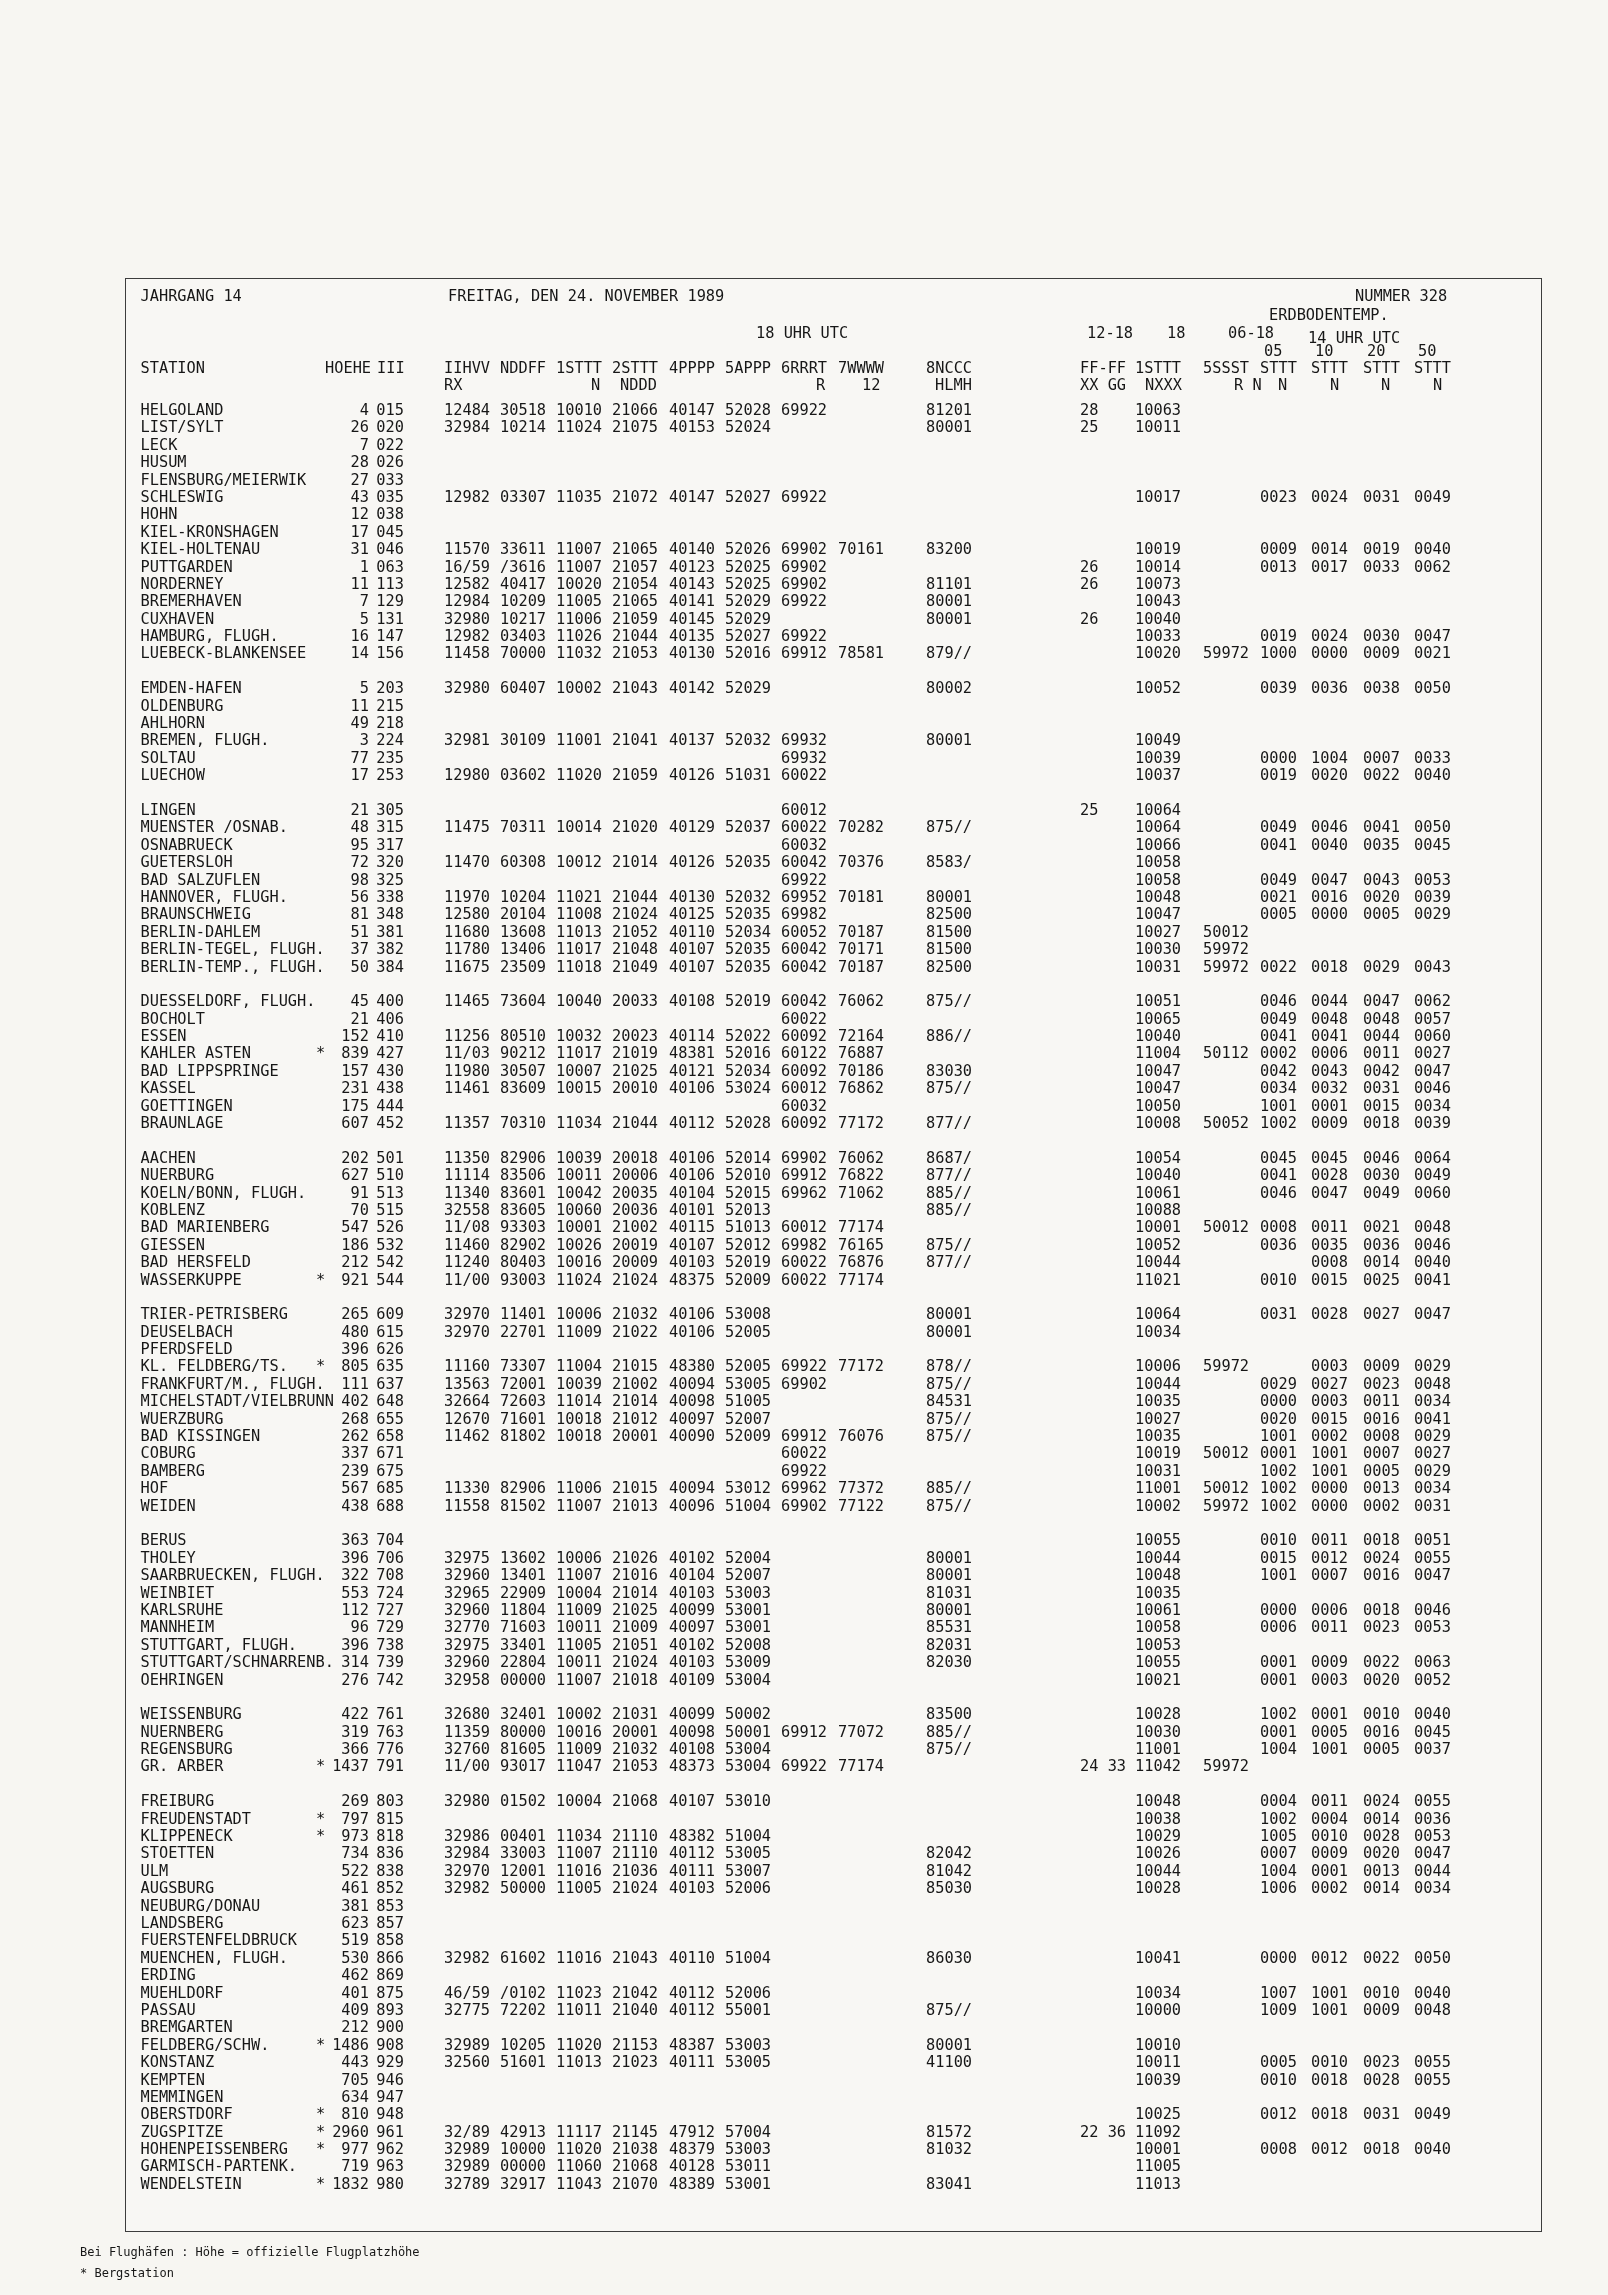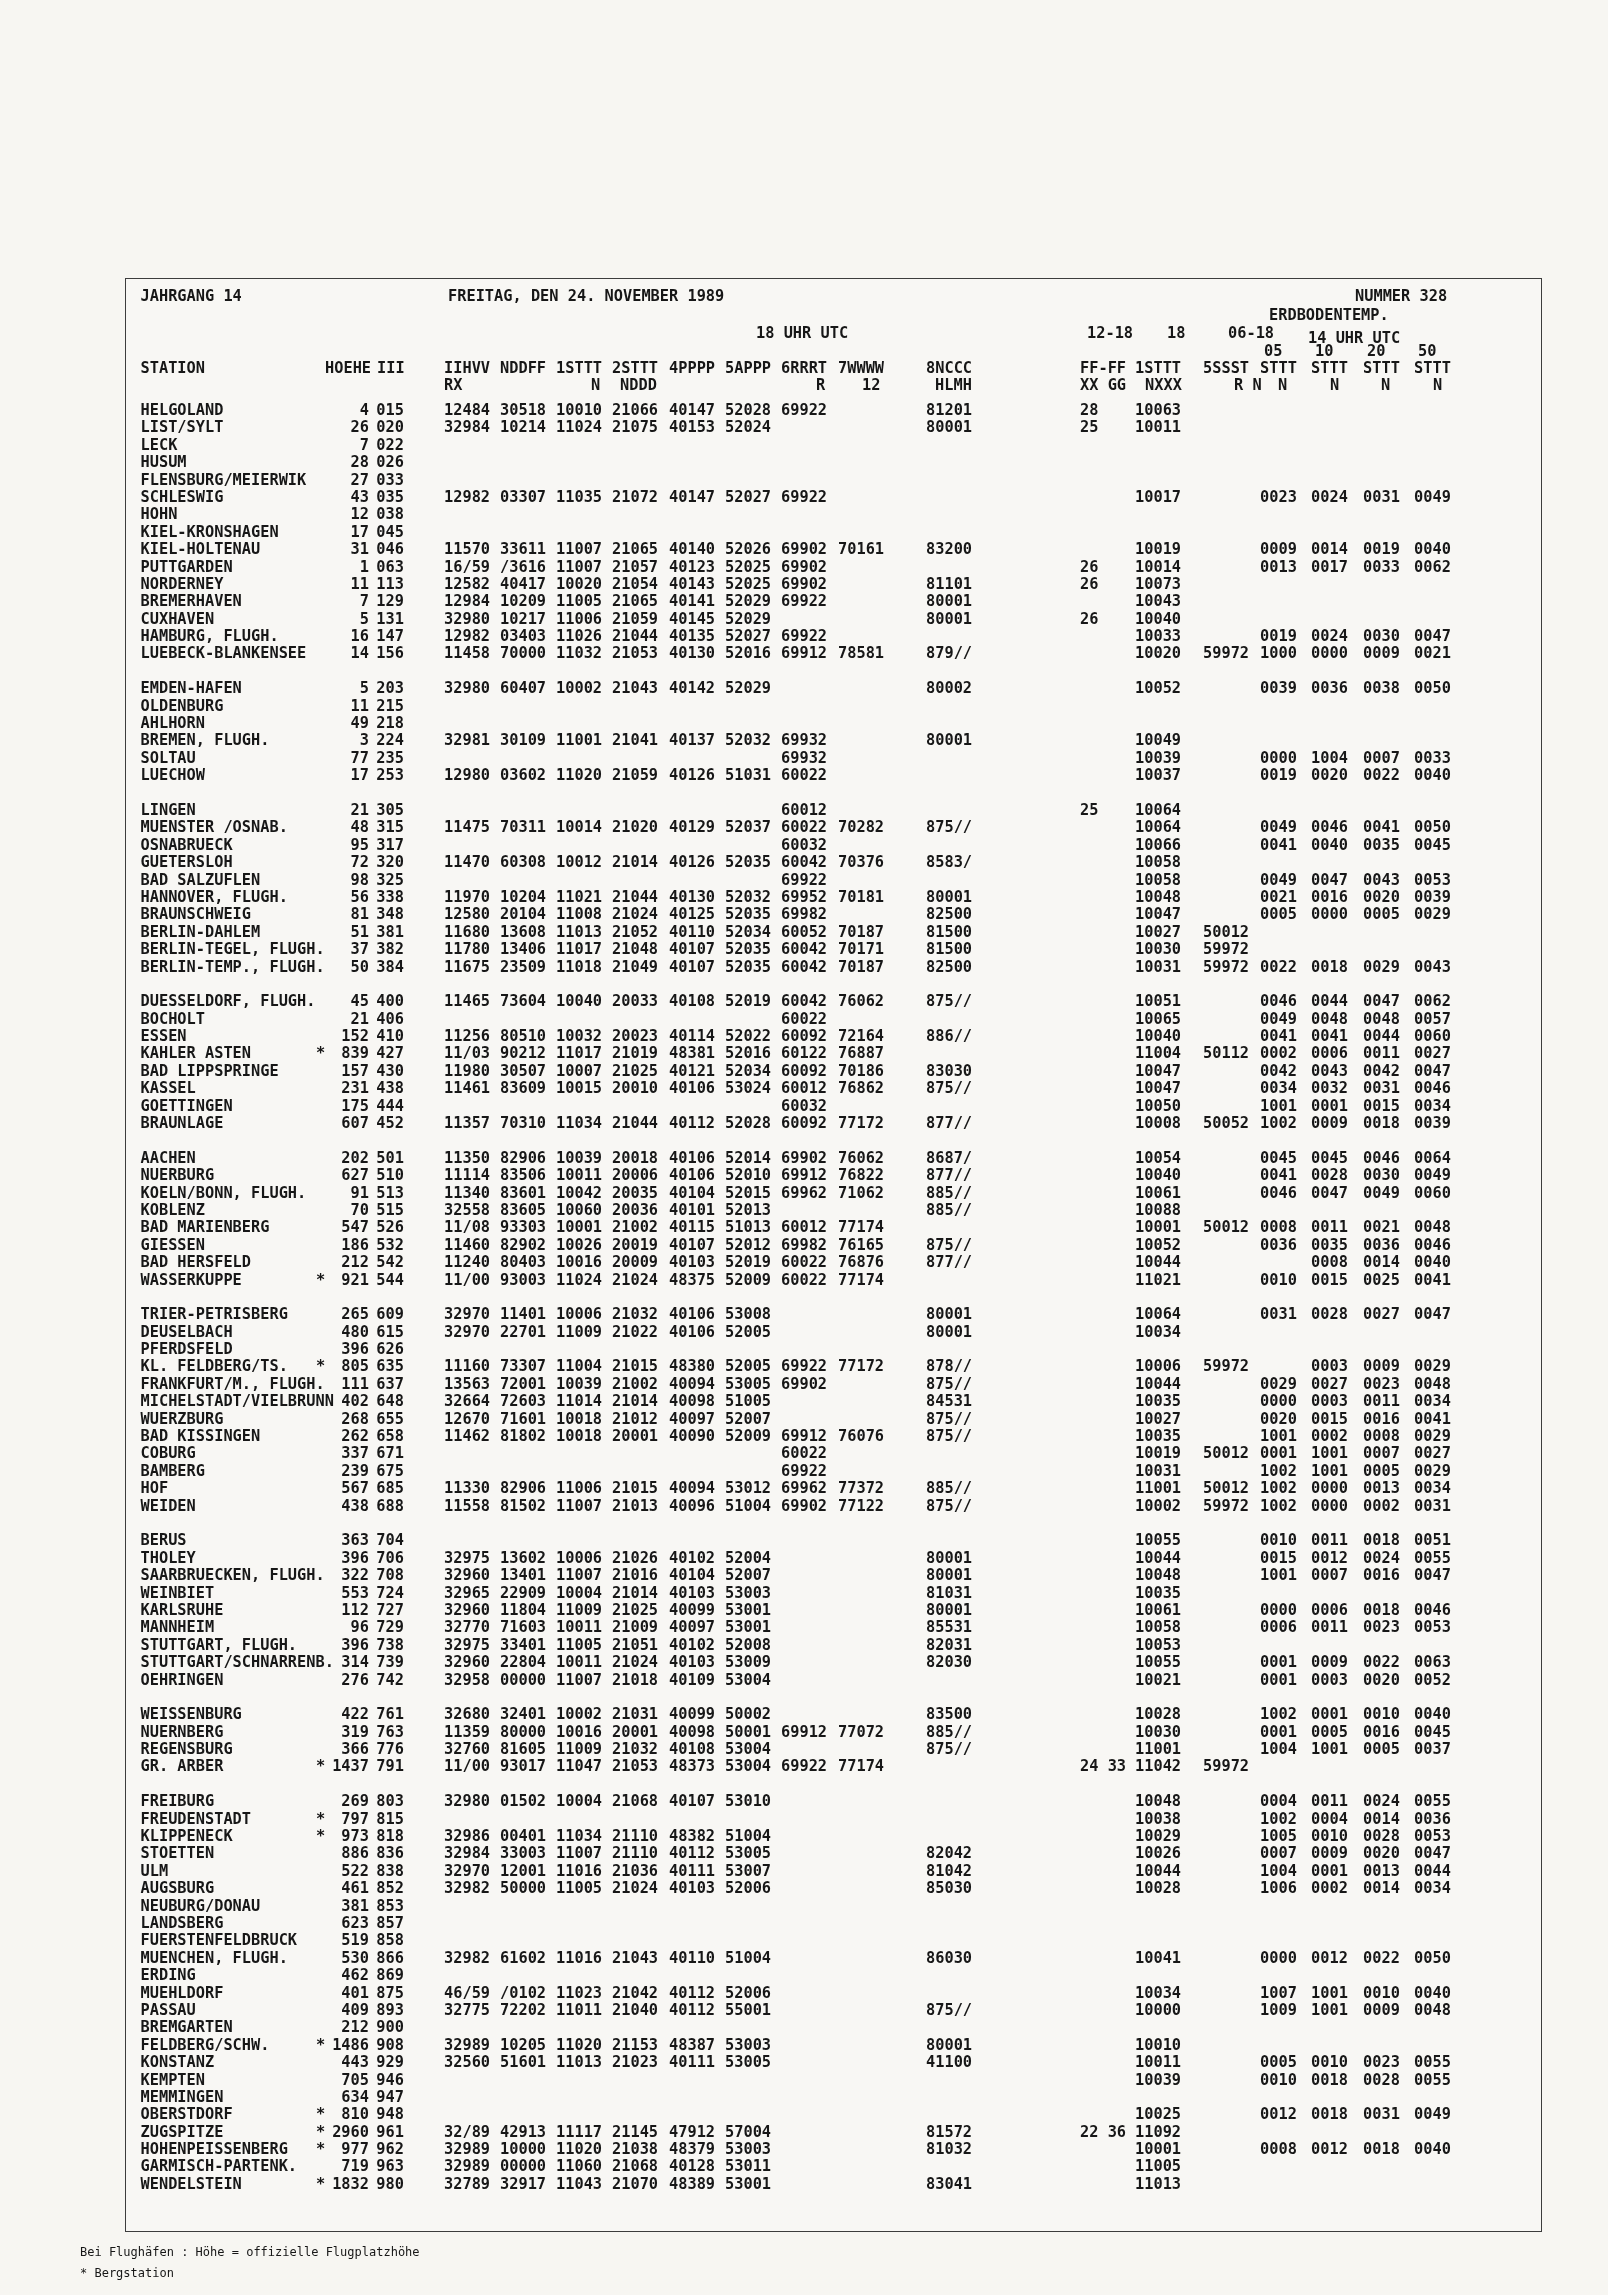--- a/index.html
+++ b/index.html
@@ -4,21 +4,21 @@
 <style>
   html,body{margin:0;padding:0;}
   body{
     width:1608px;height:2295px;position:relative;
     background:#f7f6f2;color:#171717;
     font-family:"DejaVu Sans Mono",monospace;
     -webkit-font-smoothing:antialiased;
   }
   .box{
     position:absolute;left:125px;top:278px;width:1415px;height:1952px;
-    border:1.6px solid #3d3d3d;font-size:15.3px;background:#f8f7f4;font-weight:bold;
+    border:1.6px solid #3d3d3d;font-size:15.3px;background:#f8f7f4;
   }
   .box span{position:absolute;white-space:pre;}
   
   .h-jahrgang{left:14.5px;top:8px}
   .h-date{left:322px;top:8px}
   .h-nummer{left:1229px;top:8px}
   .h-erd{left:1143px;top:26.5px}
   .h-utc{left:630px;top:45px}
   .h-r1{left:961px;top:45px}
   .h-r2{left:1041px;top:45px}
@@ -1249,21 +1249,21 @@
         <span class="gc gc4">48382</span>
         <span class="gc gc5">51004</span>
         <span class="rc rc1">10029</span>
         <span class="rc rc3">1005</span>
         <span class="rc rc4">0010</span>
         <span class="rc rc5">0028</span>
         <span class="rc rc6">0053</span>
       </div>
       <div class="row">
         <span class="st">STOETTEN</span>
-        <span class="ho">886</span>
+        <span class="ho">734</span>
         <span class="ii">836</span>
         <span class="gc gc0">32984</span>
         <span class="gc gc1">33003</span>
         <span class="gc gc2">11007</span>
         <span class="gc gc3">21110</span>
         <span class="gc gc4">40112</span>
         <span class="gc gc5">53005</span>
         <span class="gc gc8">82042</span>
         <span class="rc rc1">10026</span>
         <span class="rc rc3">0007</span>

